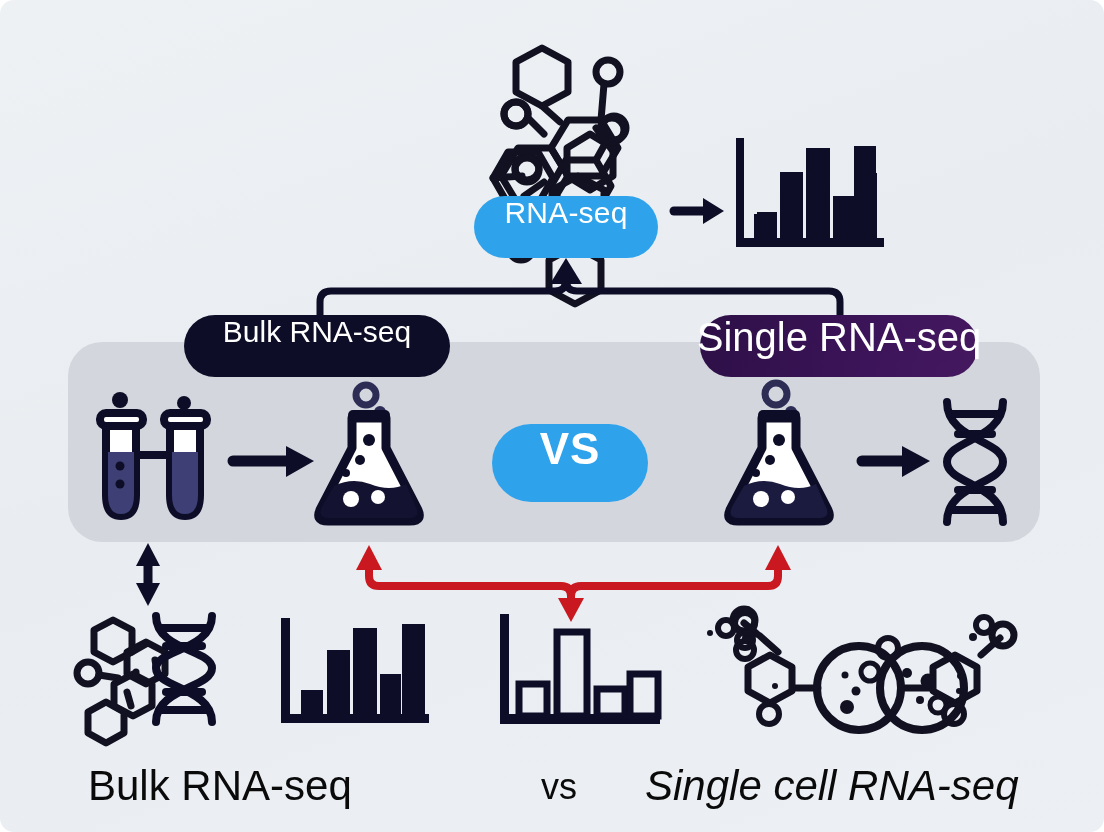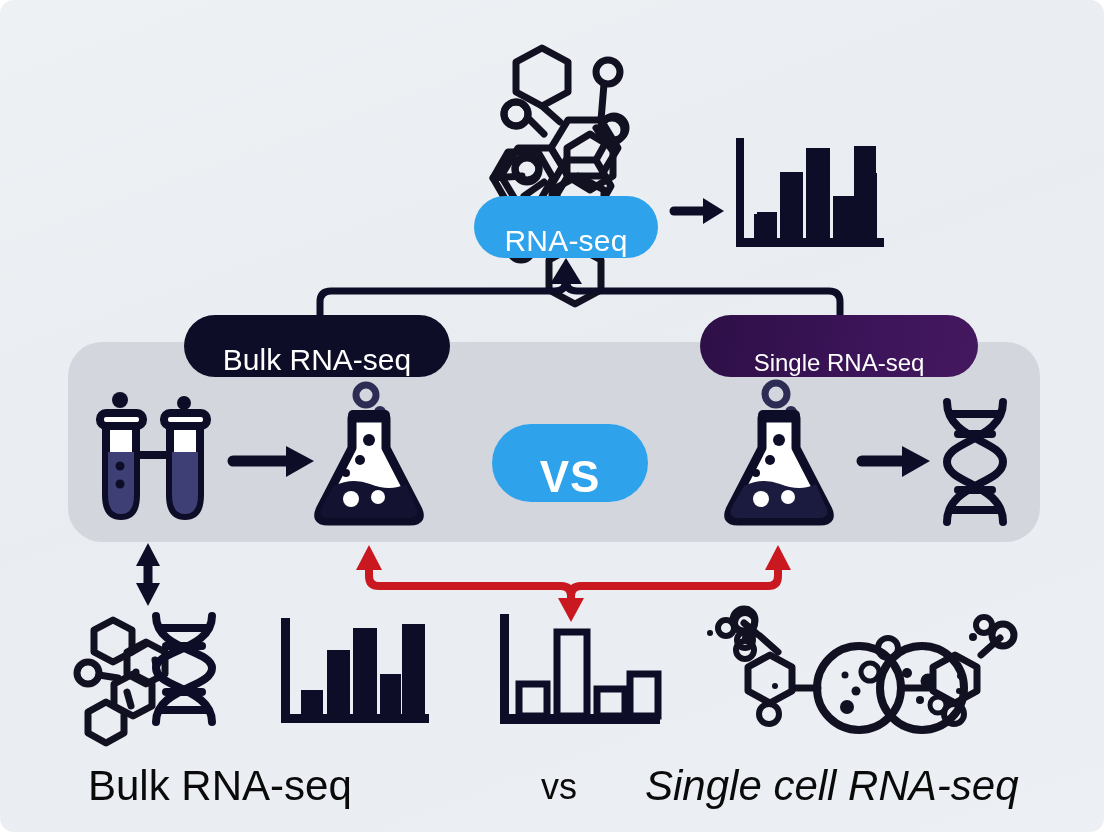--- a/index.html
+++ b/index.html
@@ -33,21 +33,21 @@
     width: 972px;
     height: 200px;
     background: #d4d6dd;
     border-radius: 34px;
   }
 
   
   .pill {
     position: absolute;
     display: flex;
-    align-items: flex-end;
+    align-items: flex-start;
     justify-content: center;
     border-radius: 999px;
     color: #ffffff;
     white-space: nowrap;
     user-select: none;
   }
   #pill-rnaseq {
     left: 474px;
     top: 196px;
     width: 184px;
@@ -63,21 +63,21 @@
     height: 62px;
     background: #0d0d27;
     font-size: 30px;
   }
   #pill-single {
     left: 700px;
     top: 315px;
     width: 278px;
     height: 62px;
     background: linear-gradient(100deg, #2d0f46 0%, #3c1459 60%, #45185f 100%);
-    font-size: 24px;
+    font-size: 40px;
   }
   #pill-vs {
     left: 492px;
     top: 424px;
     width: 156px;
     height: 78px;
     background: #2ea3ec;
     font-size: 44px;
     font-weight: bold;
     letter-spacing: 1px;

